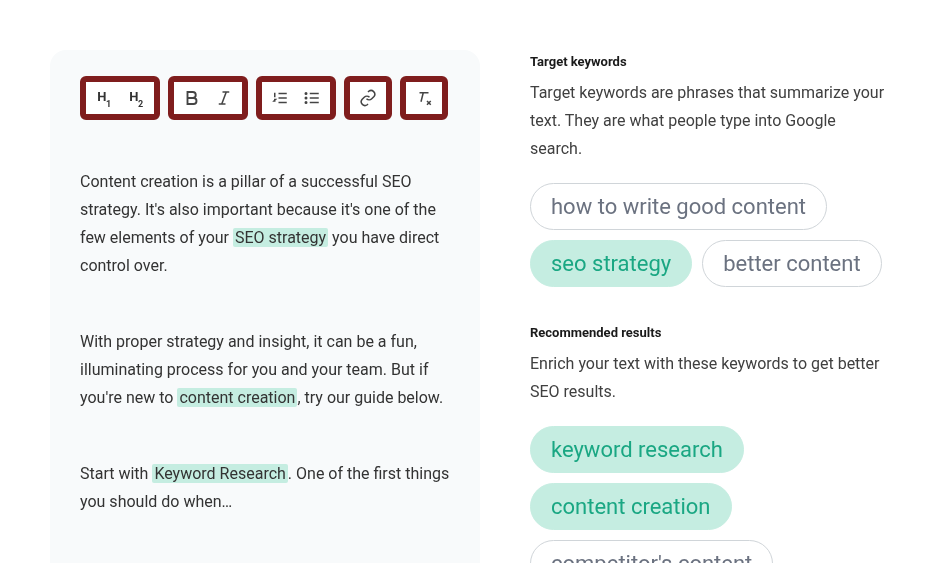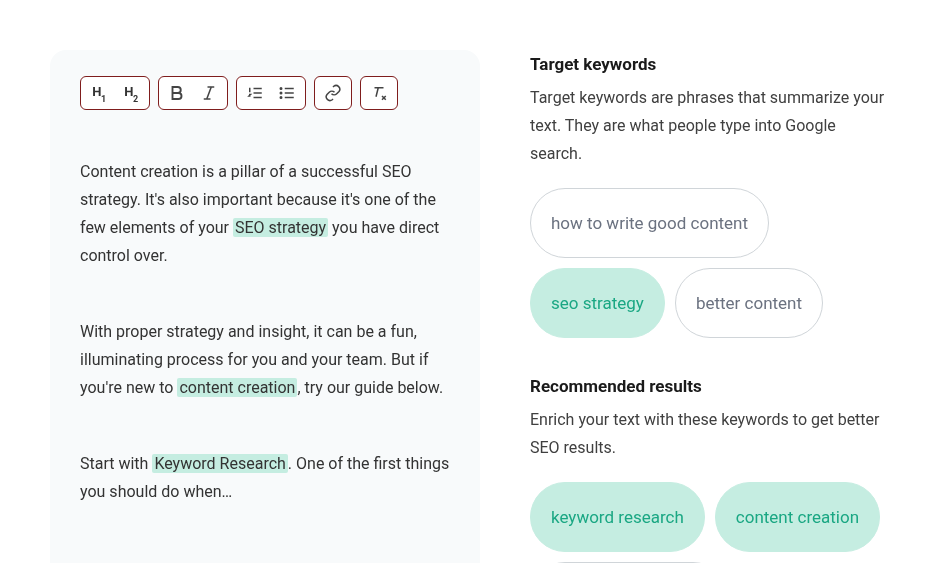--- a/index.html
+++ b/index.html
@@ -23,21 +23,21 @@
     }
     .toolbar {
       display: flex;
       gap: 8px;
       margin-bottom: 22px;
     }
     .toolbar-group {
       display: flex;
       gap: 4px;
       background: #fff;
-      border: 1px solid #7f1d1d;
+      border: 6px solid #7f1d1d;
       border-radius: 6px;
       padding: 4px;
     }
     .toolbar-btn {
       width: 28px;
       height: 24px;
       display: flex;
       align-items: center;
       justify-content: center;
       cursor: pointer;
@@ -63,40 +63,40 @@
       background: #c5ede1;
       padding: 0 2px;
       border-radius: 2px;
     }
     .right-panel {
       flex: 1;
       padding-top: 4px;
     }
     .section { margin-bottom: 38px; }
     .section-title {
-      font-size: 17px;
+      font-size: 13px;
       font-weight: 700;
       color: #1a1a1a;
       margin-bottom: 10px;
     }
     .section-desc {
       font-size: 16px;
       line-height: 1.75;
       color: #404040;
       margin-bottom: 20px;
     }
     .pills {
       display: flex;
       flex-wrap: wrap;
       gap: 10px;
     }
     .pill {
-      padding: 24px 20px;
+      padding: 10px 20px;
       border-radius: 999px;
-      font-size: 17px;
+      font-size: 22px;
       border: 1.5px solid #d0d5d9;
       color: #6b7280;
       cursor: pointer;
       white-space: nowrap;
     }
     .pill.active {
       background: #c5ede1;
       border-color: #c5ede1;
       color: #1aa783;
     }

